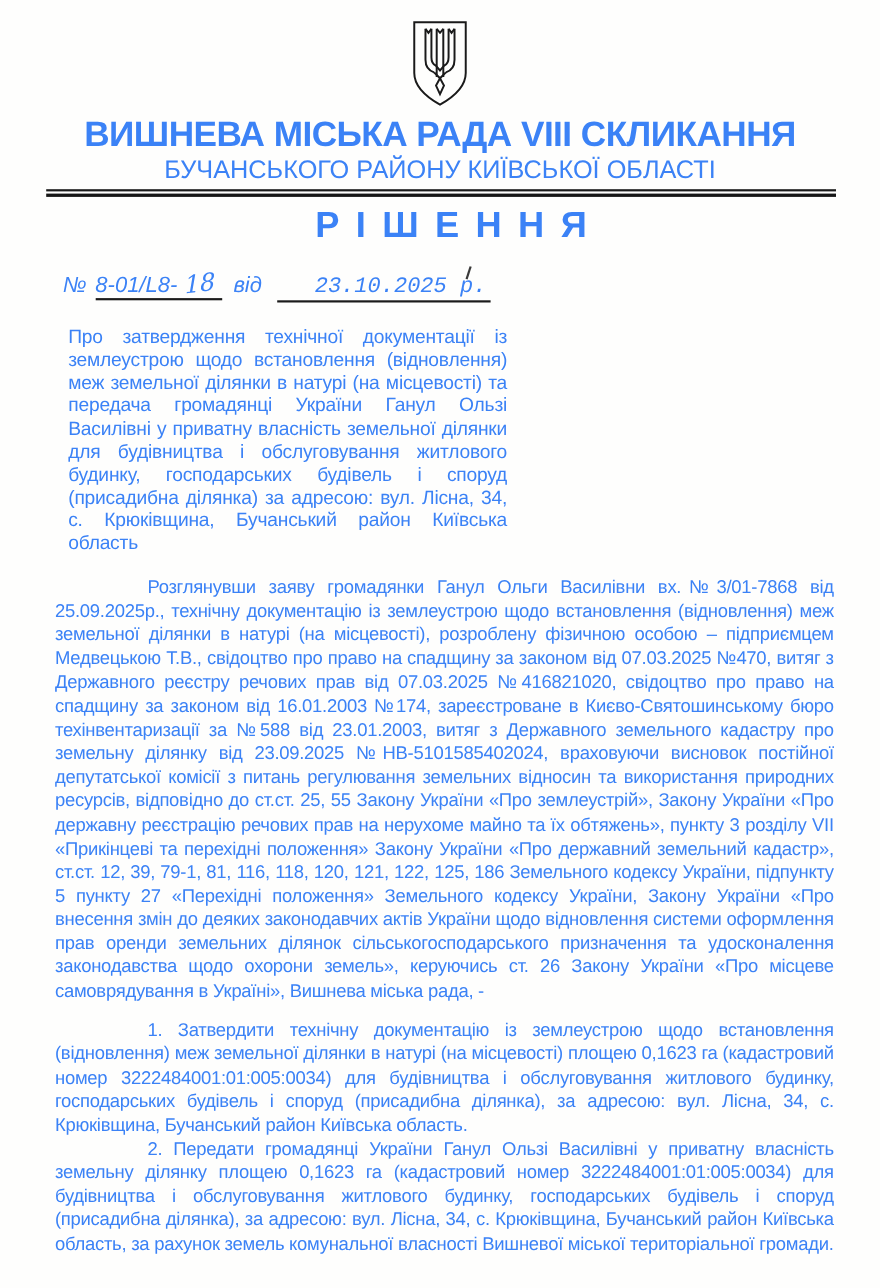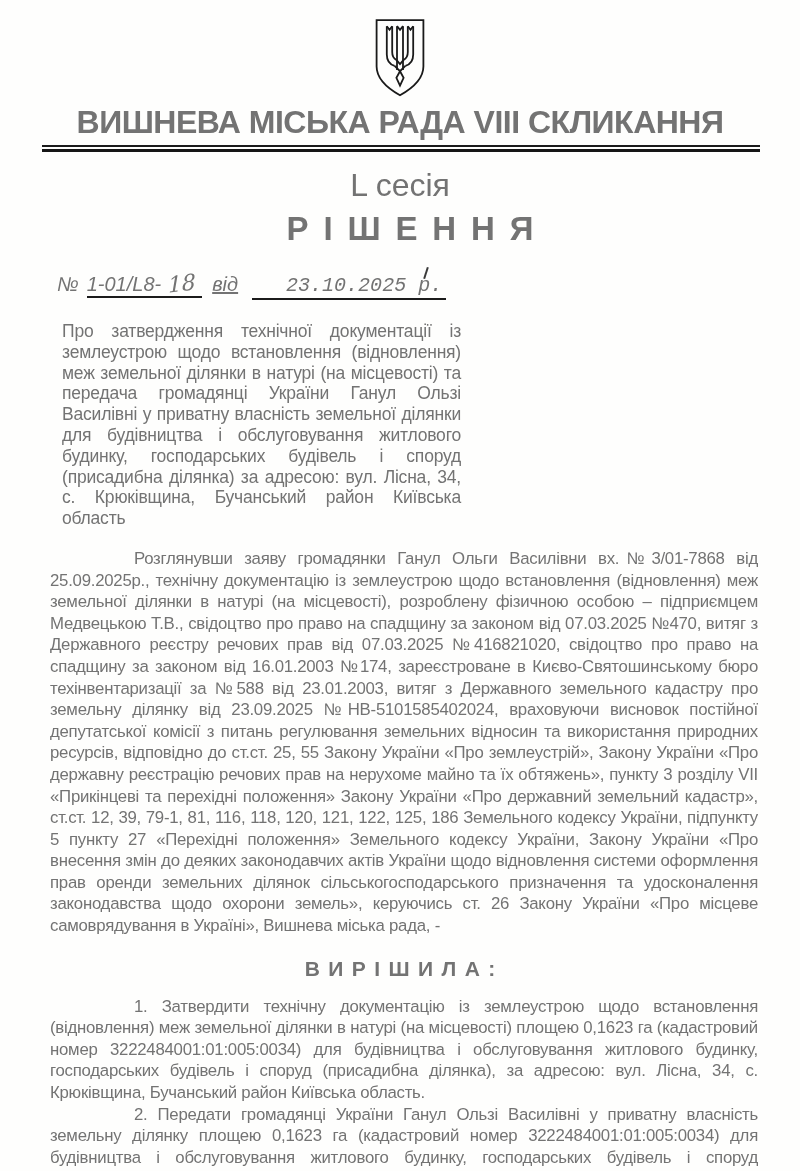--- a/index.html
+++ b/index.html
@@ -2,21 +2,21 @@
 <html><head>
 <meta charset="utf-8">
 <style>
   html, body { margin: 0; padding: 0; background: #e8e8e8; }
   .page {
     position: relative;
     width: 800px;
     height: 1171px;
     margin: 0 auto;
     background: #fefefd;
-    color: #737373;
+    color: #3b82f6;
     font-family: "Liberation Sans", sans-serif;
     overflow: hidden;
     box-sizing: border-box;
     padding-top: 18px;
   }
   
   .emblem-wrap { text-align: center; height: 82px; }
   .emblem-wrap svg { display: inline-block; }
   .org-title {
     margin: 4px 0 0 0;
@@ -68,21 +68,21 @@
   .number-line .no-sign { margin-right: 8px; }
   .underlined { border-bottom: 2px solid #1b1b1b; padding-bottom: 1px; }
   .doc-number { padding-right: 6px; }
   .handwritten {
     display: inline-block;
     font-family: "DejaVu Serif", serif;
     font-size: 22px;
     transform: rotate(-7deg) skewX(-6deg);
     margin-left: 7px;
   }
-  .vid-label { margin: 0 14px 0 10px; text-decoration: underline; }
+  .vid-label { margin: 0 14px 0 10px; }
   .doc-date { padding-left: 34px; padding-right: 4px; font-family: Liberation Mono, monospace; }
   .scan-artifact {
     position: absolute;
     left: 368px;
     top: -4px;
     width: 2px;
     height: 12px;
     background: #3a3a3a;
     transform: rotate(18deg);
   }
@@ -138,32 +138,31 @@
           <path d="M45 13 L50 19 L55 13"></path>
           <path d="M41 79 L50 88 L59 79"></path>
           <path d="M44 69 L50 76 L56 69"></path>
           <path d="M50 88 L44 99 L50 112 L56 99 Z"></path>
         </g>
       </svg>
     </span>
   </div>
 
   <h1 class="org-title">ВИШНЕВА МІСЬКА РАДА VIII СКЛИКАННЯ</h1>
+  <div class="org-subtitle">БУЧАНСЬКОГО РАЙОНУ КИЇВСЬКОЇ ОБЛАСТІ</div>
   <div class="header-divider"></div>
 
-  <div class="session-line">L сесія</div>
   <div class="decision-title">РІШЕННЯ</div>
 
   <div class="number-line">
-    <span class="no-sign">№</span><span class="underlined doc-number"><span>1-01/L8-</span><span class="handwritten">18</span></span><span class="vid-label">від</span><span class="underlined doc-date">23.10.2025 р.</span>
+    <span class="no-sign">№</span><span class="underlined doc-number"><span>8-01/L8-</span><span class="handwritten">18</span></span><span class="vid-label">від</span><span class="underlined doc-date">23.10.2025 р.</span>
     <span class="scan-artifact"></span>
   </div>
 
   <p class="subject">Про затвердження технічної документації із землеустрою щодо встановлення (відновлення) меж земельної ділянки в натурі (на місцевості) та передача громадянці України Ганул Ользі Василівні у приватну власність земельної ділянки для будівництва і обслуговування житлового будинку, господарських будівель і споруд (присадибна ділянка) за адресою: вул. Лісна, 34, с. Крюківщина, Бучанський район Київська область</p>
 
   <p class="body-par">Розглянувши заяву громадянки Ганул Ольги Василівни вх.№3/01-7868 від 25.09.2025р., технічну документацію із землеустрою щодо встановлення (відновлення) меж земельної ділянки в натурі (на місцевості), розроблену фізичною особою – підприємцем Медвецькою Т.В., свідоцтво про право на спадщину за законом від 07.03.2025 №470, витяг з Державного реєстру речових прав від 07.03.2025 №416821020, свідоцтво про право на спадщину за законом від 16.01.2003 №174, зареєстроване в Києво-Святошинському бюро техінвентаризації за №588 від 23.01.2003, витяг з Державного земельного кадастру про земельну ділянку від 23.09.2025 №НВ-5101585402024, враховуючи висновок постійної депутатської комісії з питань регулювання земельних відносин та використання природних ресурсів, відповідно до ст.ст. 25, 55 Закону України «Про землеустрій», Закону України «Про державну реєстрацію речових прав на нерухоме майно та їх обтяжень», пункту 3 розділу VII «Прикінцеві та перехідні положення» Закону України «Про державний земельний кадастр», ст.ст. 12, 39, 79-1, 81, 116, 118, 120, 121, 122, 125, 186 Земельного кодексу України, підпункту 5 пункту 27 «Перехідні положення» Земельного кодексу України, Закону України «Про внесення змін до деяких законодавчих актів України щодо відновлення системи оформлення прав оренди земельних ділянок сільськогосподарського призначення та удосконалення законодавства щодо охорони земель», керуючись ст. 26 Закону України «Про місцеве самоврядування в Україні», Вишнева міська рада, -</p>
 
-  <div class="resolved-heading">ВИРІШИЛА:</div>
 
   <p class="body-par item">1. Затвердити технічну документацію із землеустрою щодо встановлення (відновлення) меж земельної ділянки в натурі (на місцевості) площею 0,1623 га (кадастровий номер 3222484001:01:005:0034) для будівництва і обслуговування житлового будинку, господарських будівель і споруд (присадибна ділянка), за адресою: вул. Лісна, 34, с. Крюківщина, Бучанський район Київська область.</p>
   <p class="body-par item">2. Передати громадянці України Ганул Ользі Василівні у приватну власність земельну ділянку площею 0,1623 га (кадастровий номер 3222484001:01:005:0034) для будівництва і обслуговування житлового будинку, господарських будівель і споруд (присадибна ділянка), за адресою: вул. Лісна, 34, с. Крюківщина, Бучанський район Київська область, за рахунок земель комунальної власності Вишневої міської територіальної громади.</p>
 
 </div>
 
 </body></html>

